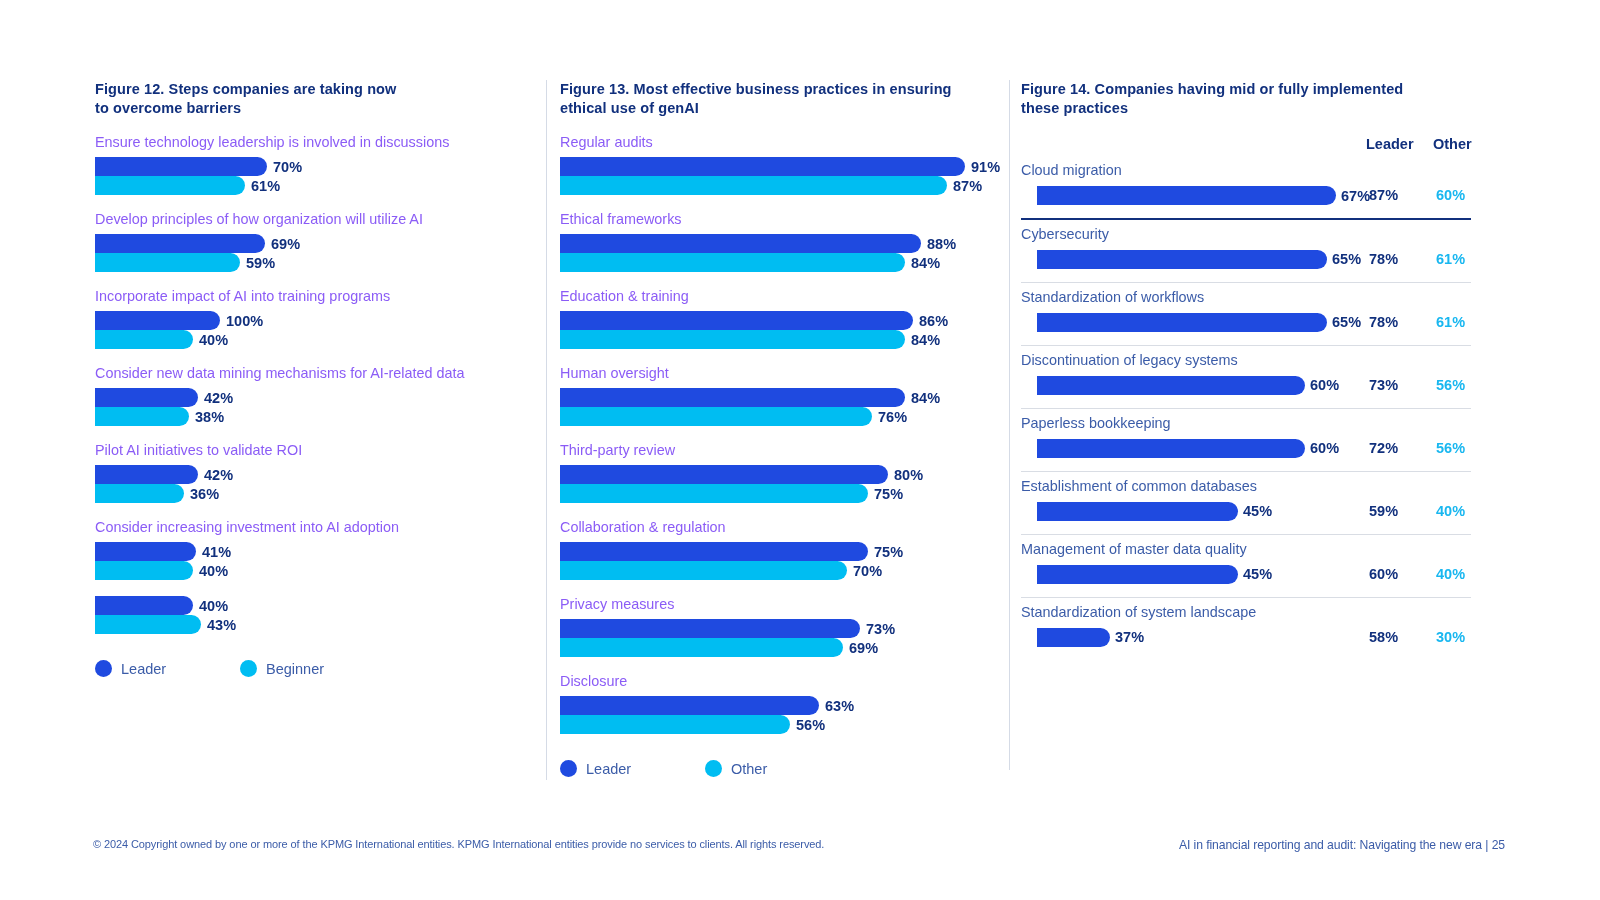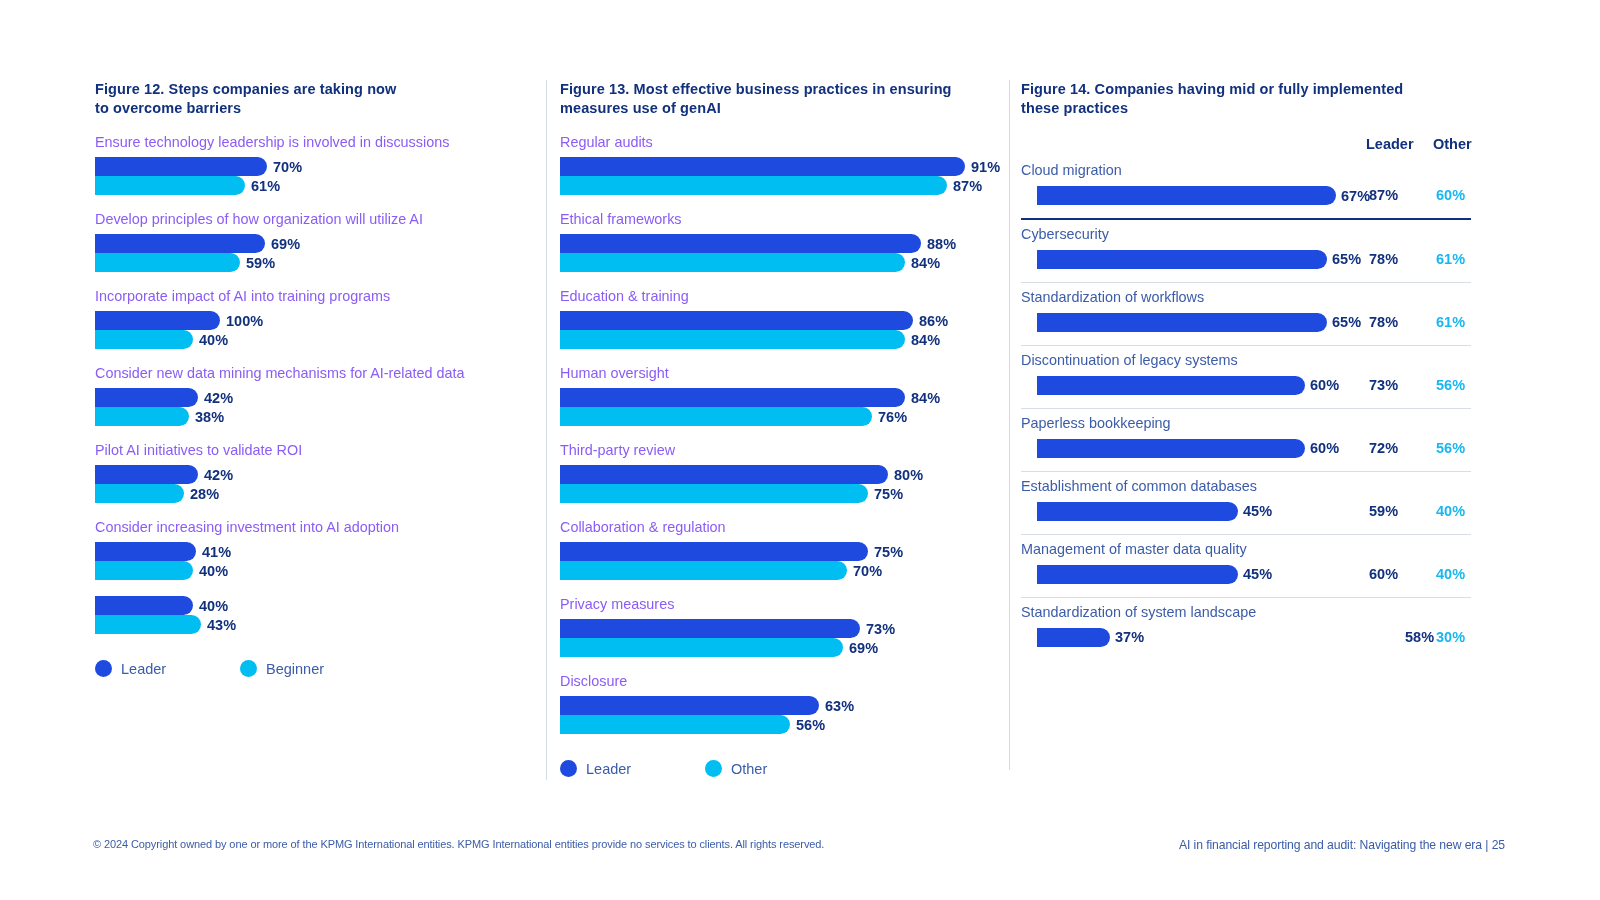--- a/index.html
+++ b/index.html
@@ -147,21 +147,21 @@
           </div>
         </div>
         <div class="group">
           <div class="cat">Pilot AI initiatives to validate ROI</div>
           <div class="barline">
             <div class="bar leader" style="width: 103px;"></div>
             <div class="bar-val">42%</div>
           </div>
           <div class="barline">
             <div class="bar second" style="width: 89px;"></div>
-            <div class="bar-val">28%</div>
+            <div class="bar-val">36%</div>
           </div>
         </div>
         <div class="group">
           <div class="cat">Consider increasing investment into AI adoption</div>
           <div class="barline">
             <div class="bar leader" style="width: 101px;"></div>
             <div class="bar-val">41%</div>
           </div>
           <div class="barline">
             <div class="bar second" style="width: 98px;"></div>
@@ -187,21 +187,21 @@
         <div class="item">
           <span class="dot second"></span>
           <span class="lbl">Beginner</span>
         </div>
       </div>
   </div>
 
   <div class="col col2">
     <div class="fig-title">
       <div>Figure 13. Most effective business practices in ensuring</div>
-      <div>measures use of genAI</div>
+      <div>ethical use of genAI</div>
     </div>
     <div id="fig13-rows">
         <div class="group">
           <div class="cat">Regular audits</div>
           <div class="barline">
             <div class="bar leader" style="width: 405px;"></div>
             <div class="bar-val">91%</div>
           </div>
           <div class="barline">
             <div class="bar second" style="width: 387px;"></div>
@@ -377,21 +377,21 @@
           <div class="leadval" style="top: 31px;">60%</div>
           <div class="otherval" style="top: 31px;">40%</div>
           <div class="rowdiv"></div>
         </div>
         <div class="trow">
           <div class="cat">Standardization of system landscape</div>
           <div class="barwrap">
             <div class="bar" style="width: 73px;"></div>
             <div class="bar-val">37%</div>
           </div>
-          <div class="leadval" style="top: 31px; margin-left: 36px;">58%</div>
+          <div class="leadval" style="top: 31px;">58%</div>
           <div class="otherval" style="top: 31px;">30%</div>
           <div class="rowdiv none"></div>
         </div>
       </div>
   </div>
 
   <div class="footer-left">© 2024 Copyright owned by one or more of the KPMG International entities. KPMG International entities provide no services to clients. All rights reserved.</div>
   <div class="footer-right">AI in financial reporting and audit: Navigating the new era  |  25</div>
 
 </div>

